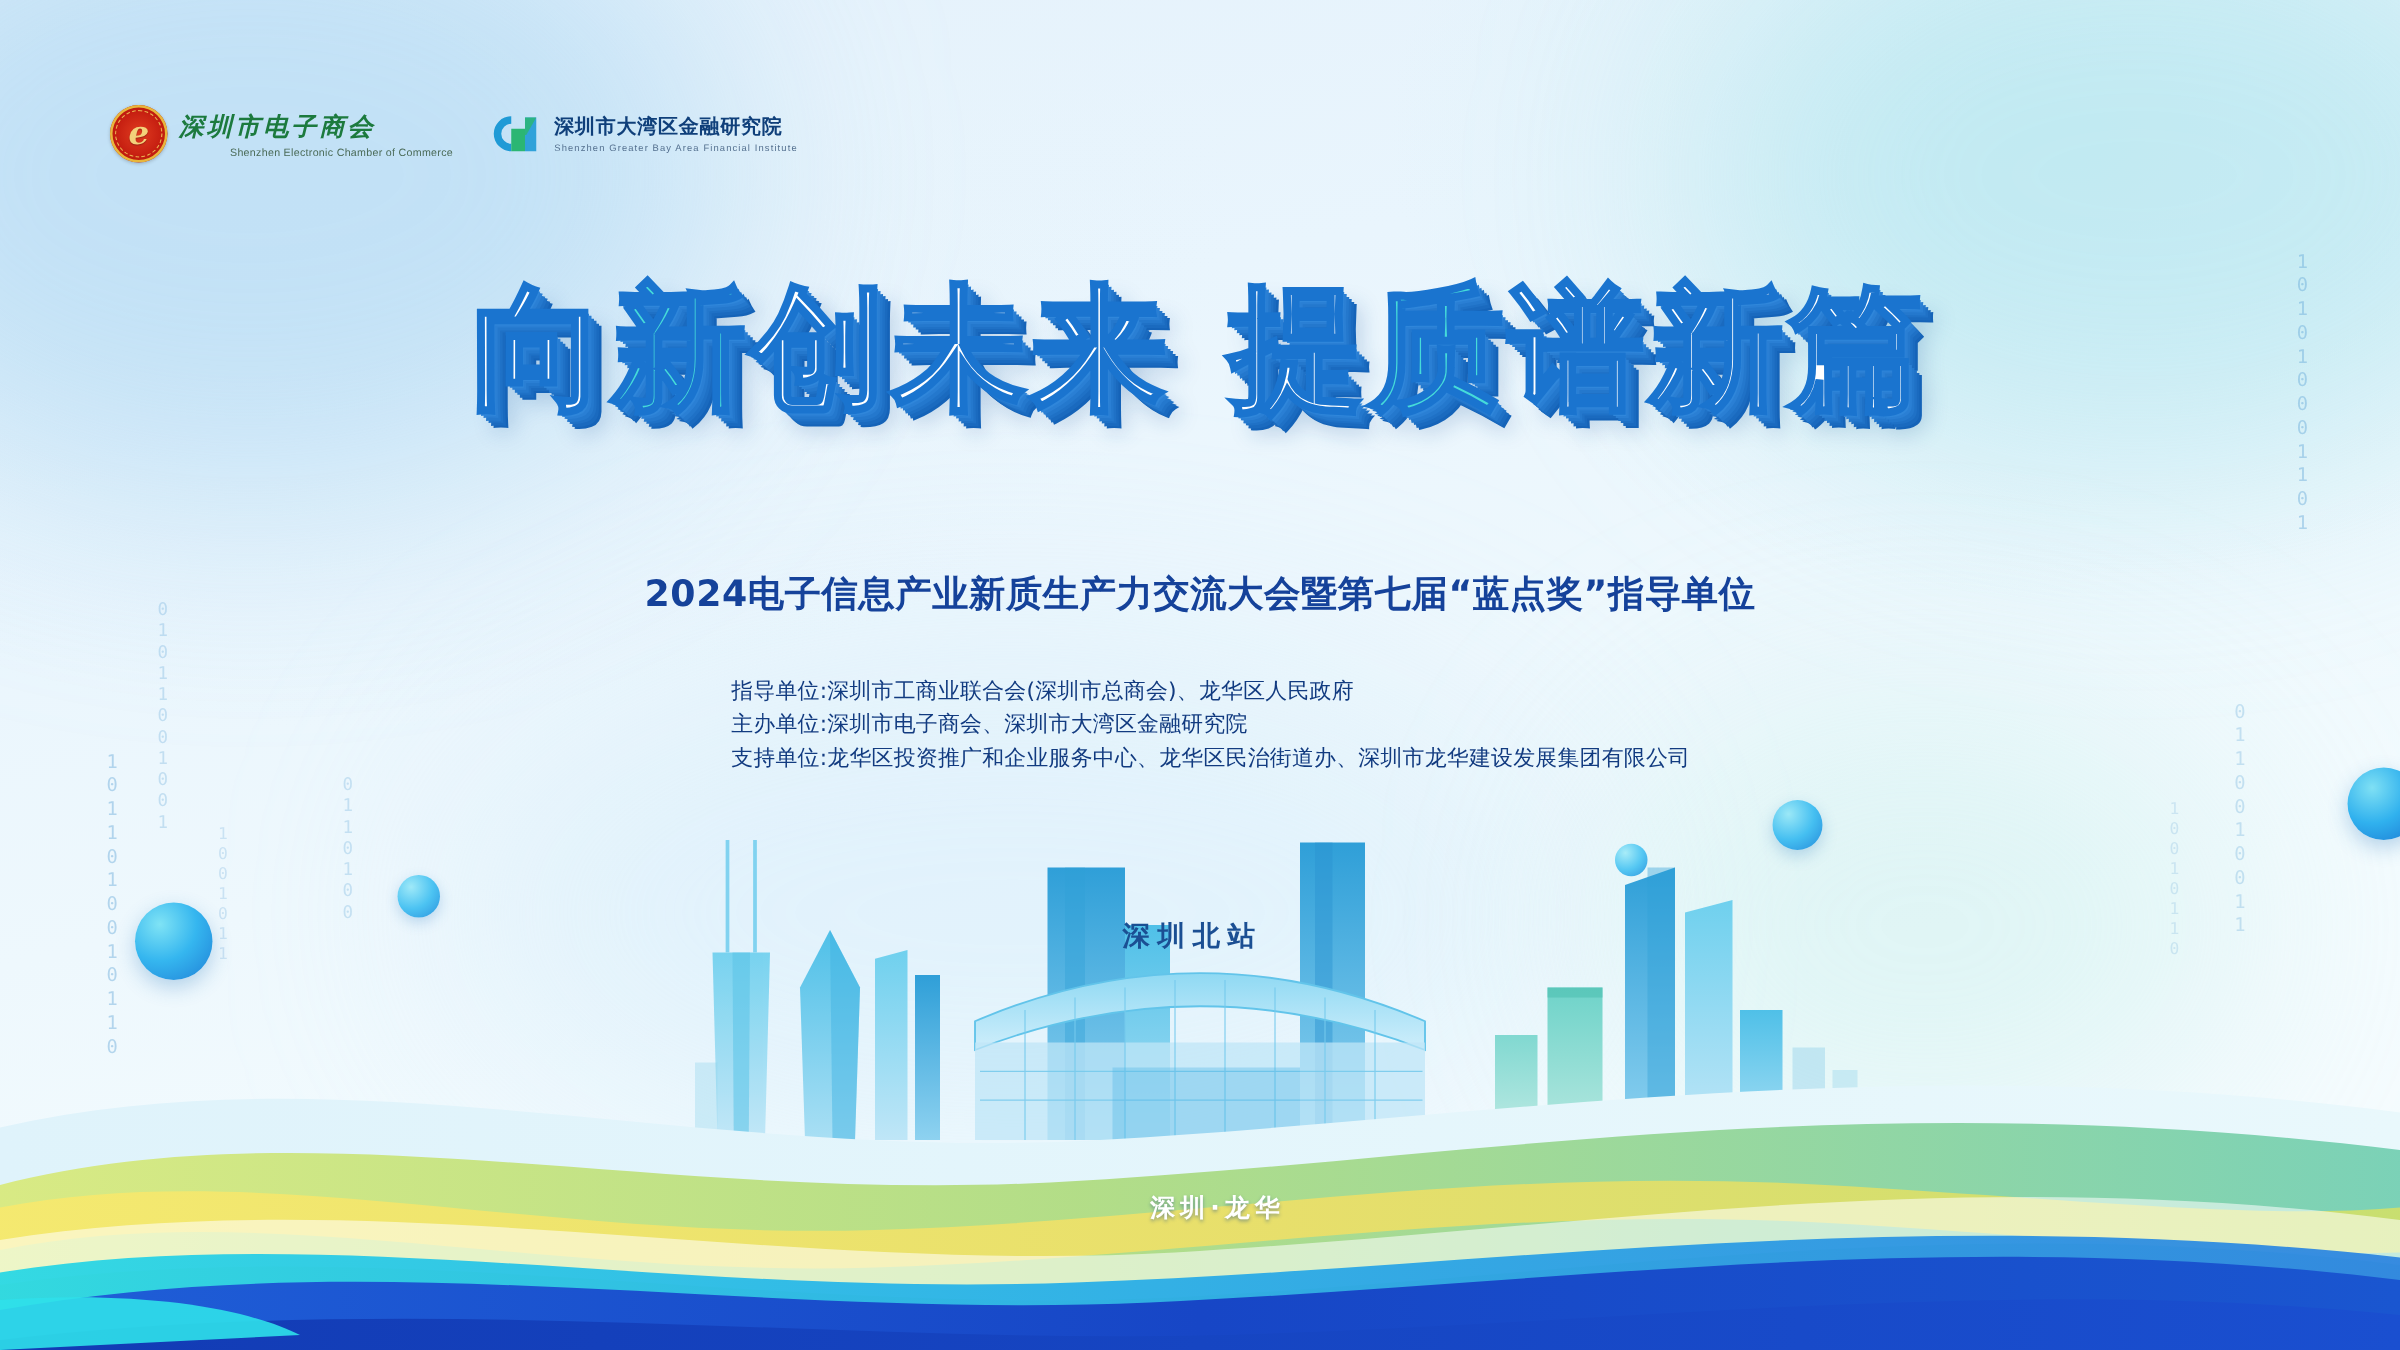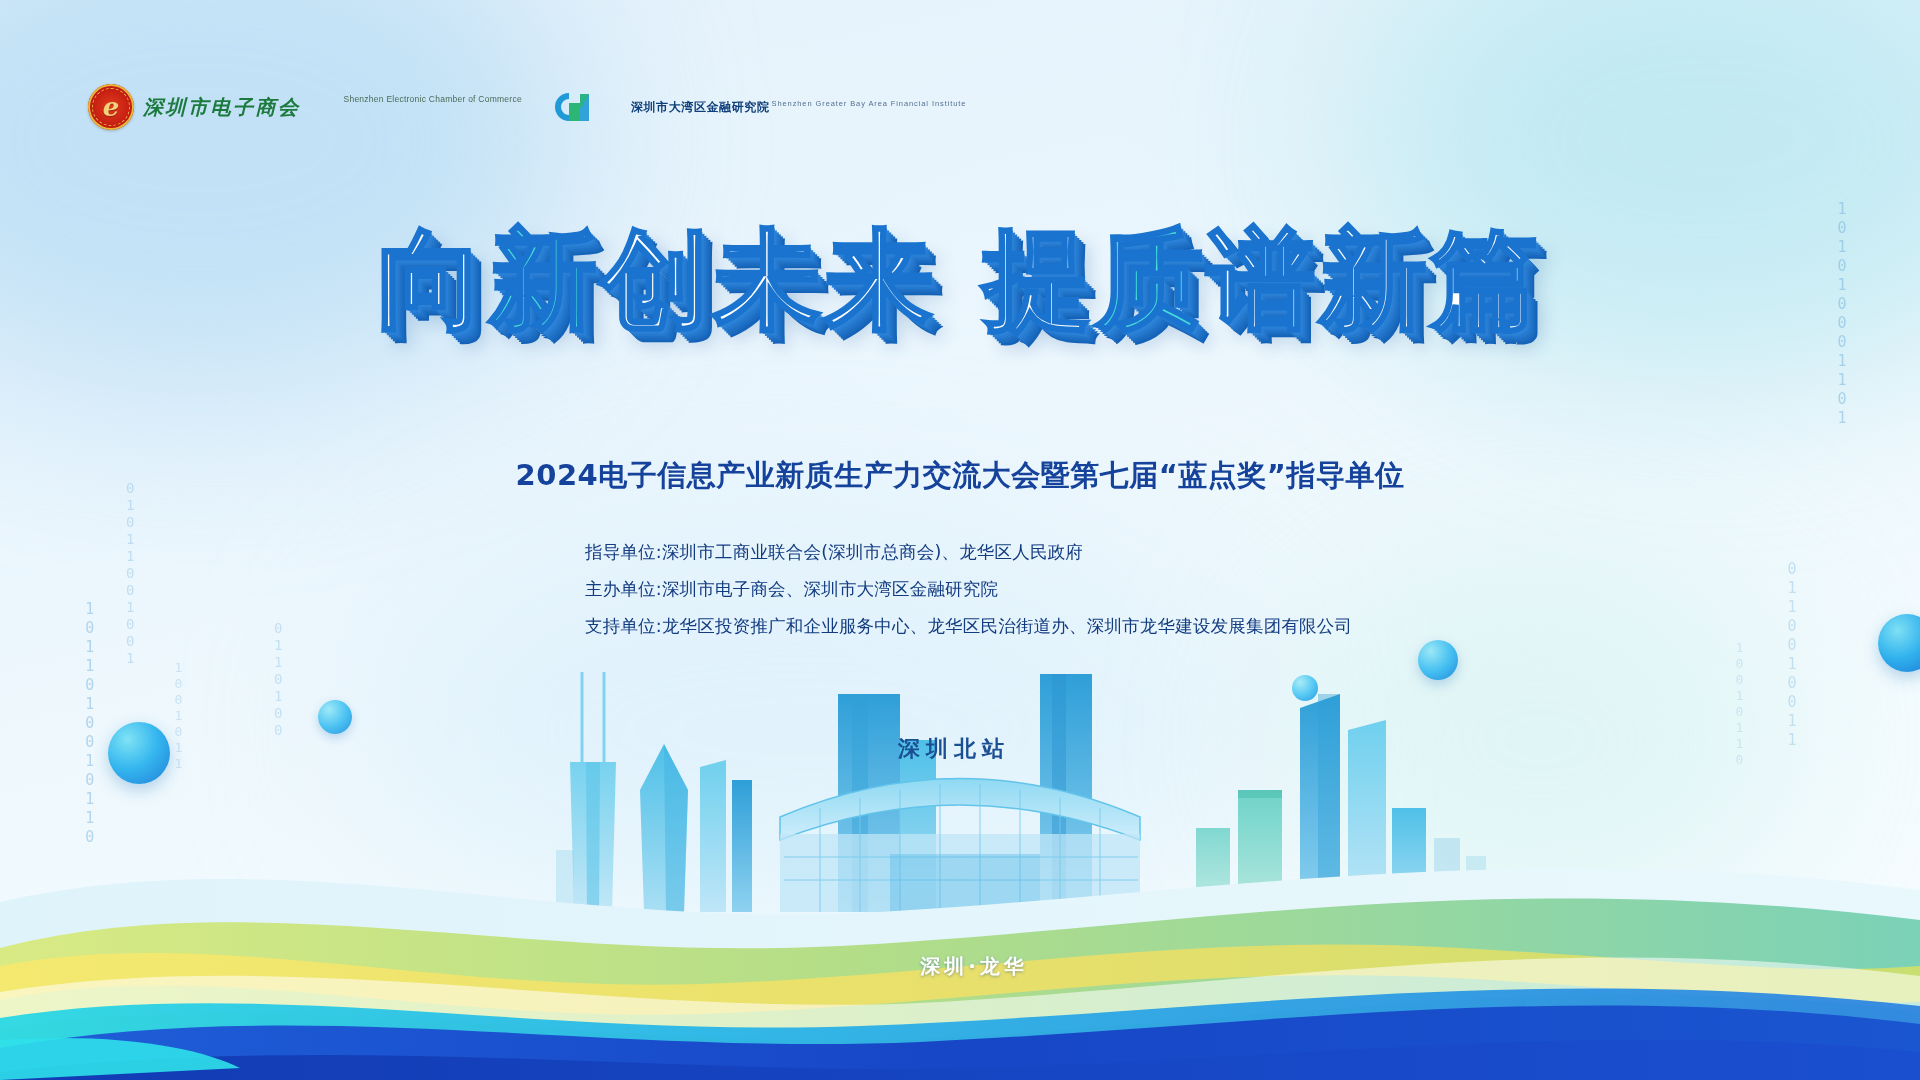--- a/index.html
+++ b/index.html
@@ -68,28 +68,28 @@
 
   .seal { width:46px;height:46px; border-radius:50%; flex:none; position:relative;
           background:radial-gradient(circle at 50% 50%,#e03c20 0%,#c41d10 58%,#9c1408 100%);
           box-shadow:inset 0 0 0 2px #e8b73c, 0 1px 3px rgba(0,0,0,.22); }
   .seal::before { content:""; position:absolute; inset:4px; border-radius:50%;
           border:1.5px dashed rgba(240,200,90,.85); }
   .seal-e { position:absolute; inset:0; display:flex; align-items:center; justify-content:center;
           font-family:"DejaVu Serif","Liberation Serif",serif; font-size:26px; font-weight:bold;
           color:#f3d27a; font-style:italic; line-height:1; text-shadow:0 1px 1px rgba(0,0,0,.3); }
 
-  .logo-txt { display:flex; flex-direction:row; gap:2px; }
+  .logo-txt { display:flex; flex-direction:column; gap:2px; }
   .logo-cn { font-size:20px; font-weight:bold; color:#1c7a3e; letter-spacing:2.5px;
              font-family:"DejaVu Sans","Liberation Sans",sans-serif; white-space:nowrap;
              font-style:italic; }
   .logo-en { font-size:8.5px; color:#4b6b58; letter-spacing:.25px; white-space:nowrap;margin-left:41px; }
 
   .gbi-mark { width:44px;height:34px; flex:none; position:relative; }
-  .gbi-cn { font-size:12px; font-weight:bold; color:#0f3f7a; letter-spacing:.6px; white-space:nowrap;margin-left:28px; }
+  .gbi-cn { font-size:16px; font-weight:bold; color:#0f3f7a; letter-spacing:.6px; white-space:nowrap; }
   .gbi-en { font-size:7.5px; color:#54708f; letter-spacing:.9px; white-space:nowrap; }
 
   
   #headline { position:absolute; left:0; right:0; top:222px; text-align:center;
               white-space:nowrap; user-select:none; }
   .hl {
     display:inline-block;
     font-family:"DejaVu Sans","Liberation Sans",sans-serif;
     font-weight:bold;
     font-size:108px;
@@ -116,21 +116,21 @@
       14px 14px 18px rgba(20,80,150,.28);
   }
   .hl-gap { width:46px; }
 
   
   #subtitle { position:absolute; left:0; right:0; top:456px; text-align:center;
               font-size:29px; font-weight:bold; color:#15429a; letter-spacing:.5px;
               font-family:"DejaVu Sans","Liberation Sans",sans-serif; white-space:nowrap; }
 
   
-  #orgs { position:absolute; left:585px; top:540px; display:flex; flex-direction:column; gap:13px; }
+  #orgs { position:absolute; left:585px; top:540px; display:flex; flex-direction:column; gap:3px; }
   .org-line { font-size:17.5px; color:#123b80; letter-spacing:.2px; white-space:nowrap;
               font-family:"DejaVu Sans","Liberation Sans",sans-serif; }
 
   
   #skyline { position:absolute; left:0; right:0; bottom:168px; height:300px; }
   #skyline svg { display:block; width:1920px; height:300px; }
   #station-label { position:absolute; left:898px; bottom:316px;
                    font-size:22px; font-weight:bold; color:#1b4f93; letter-spacing:6px;
                    font-family:"DejaVu Sans","Liberation Sans",sans-serif; }
 

